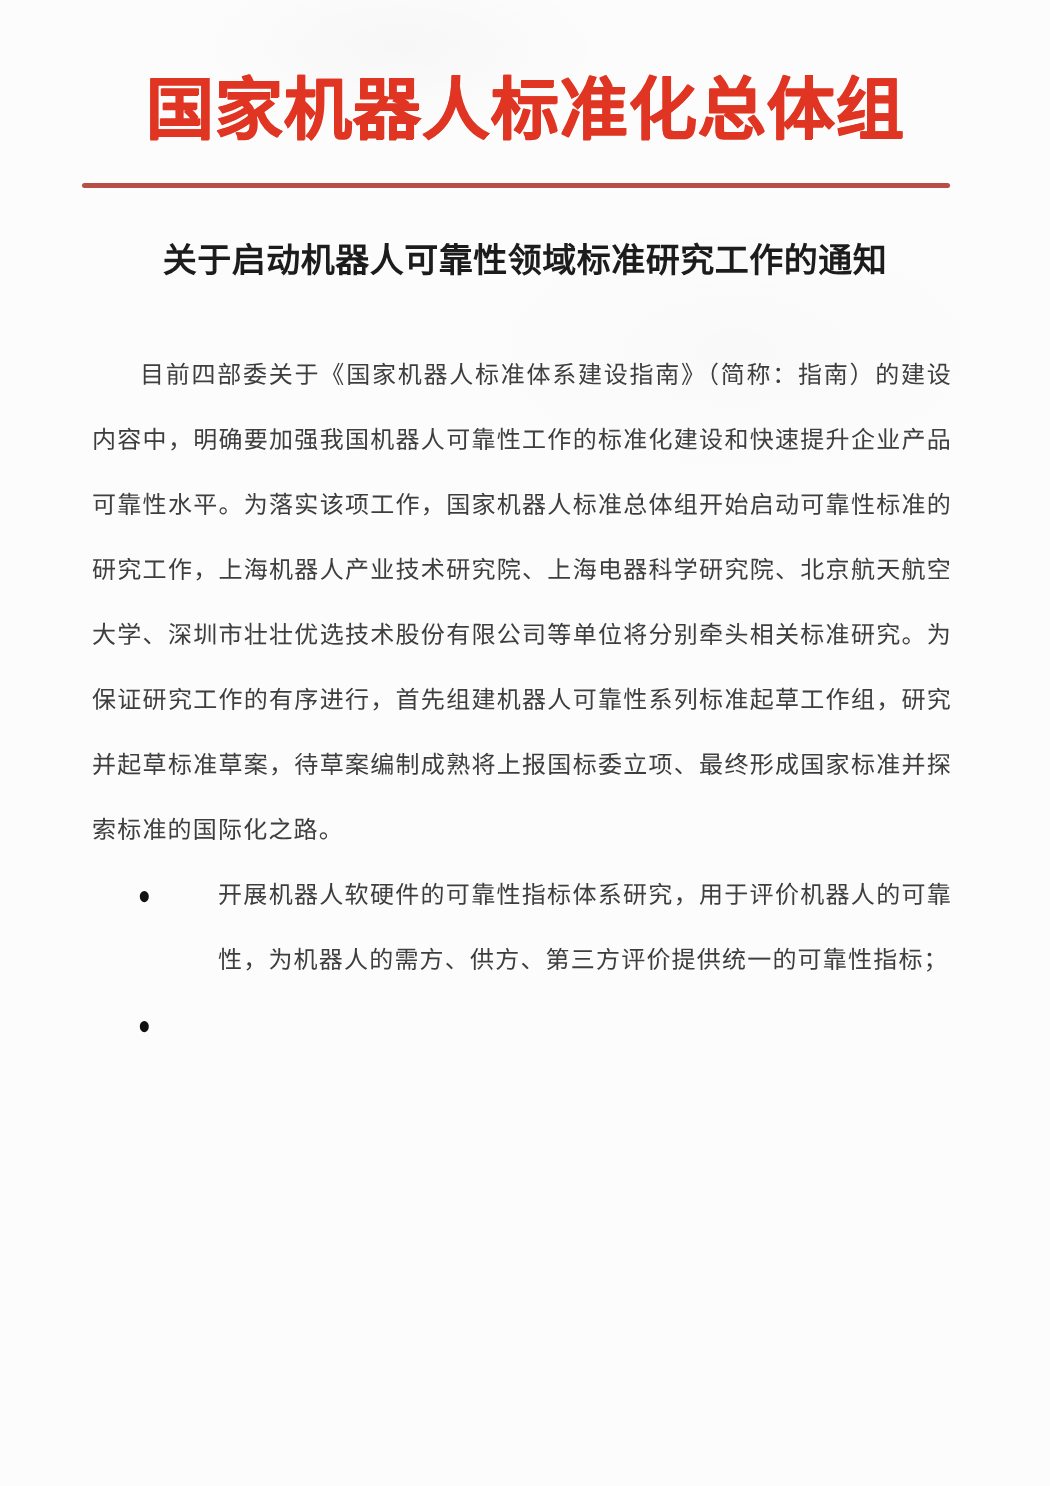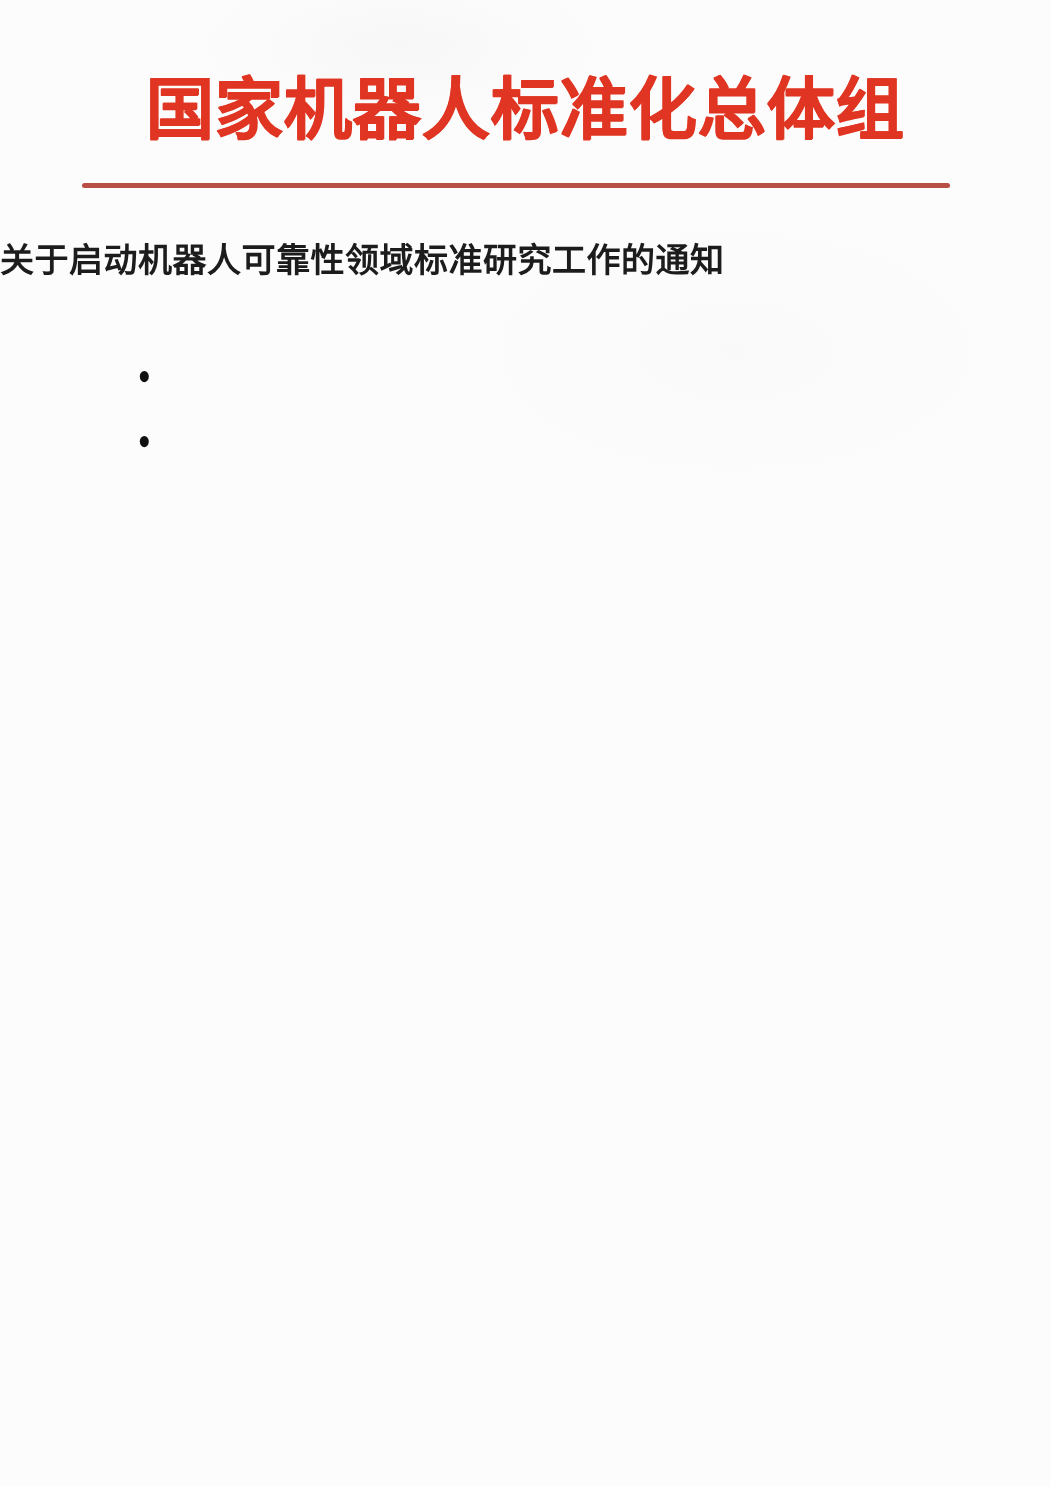--- a/index.html
+++ b/index.html
@@ -40,21 +40,21 @@
   }
   .header-divider{
     width:868px;
     height:5px;
     margin:23px auto 0 82px;
     background:var(--divider);
     border-radius:3px;
   }
   .doc-title{
     margin-top:47px;
-    text-align:left;
+    text-align:center;
     font-size:34px;
     line-height:52px;
     font-weight:bold;
     color:var(--title-text);
     letter-spacing:0.5px;
     white-space:nowrap;
   }
   .doc-body{
     margin:56px 98px 0 92px;   
     color:var(--text);
@@ -95,25 +95,27 @@
 
   <h1 class="org-title">国家机器人标准化总体组</h1>
 
   <div class="header-divider"></div>
 
   <h2 class="doc-title">关于启动机器人可靠性领域标准研究工作的通知</h2>
 
   <div class="doc-body">
 
 
+    <p class="para">目前四部委关于《国家机器人标准体系建设指南》（简称：指南）的建设内容中，明确要加强我国机器人可靠性工作的标准化建设和快速提升企业产品可靠性水平。为落实该项工作，国家机器人标准总体组开始启动可靠性标准的研究工作，上海机器人产业技术研究院、上海电器科学研究院、北京航天航空大学、深圳市壮壮优选技术股份有限公司等单位将分别牵头相关标准研究。为保证研究工作的有序进行，首先组建机器人可靠性系列标准起草工作组，研究并起草标准草案，待草案编制成熟将上报国标委立项、最终形成国家标准并探索标准的国际化之路。</p>
 
 
     <ul class="bullet-list">
       <li class="bullet-row">
         <span class="bullet-dot">●</span>
+        <span class="bullet-text">开展机器人软硬件的可靠性指标体系研究，用于评价机器人的可靠性，为机器人的需方、供方、第三方评价提供统一的可靠性指标；</span>
       </li>
       <li class="bullet-row">
         <span class="bullet-dot">●</span>
       </li>
     </ul>
 
   </div>
 </div>
 
 </body></html>

